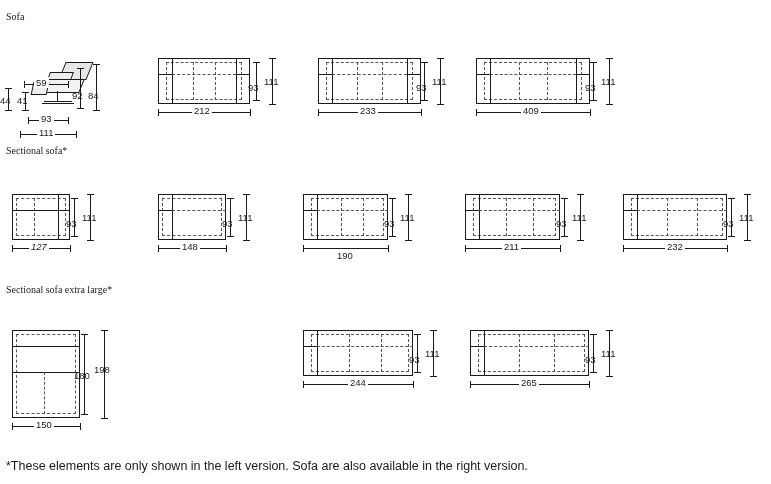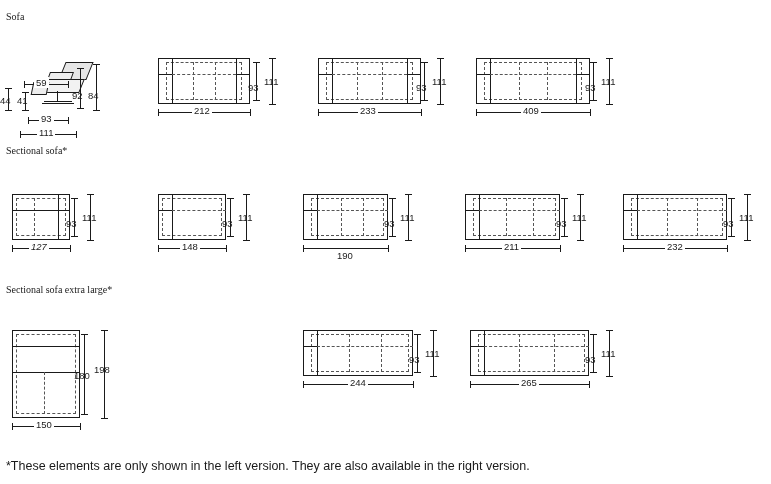--- a/index.html
+++ b/index.html
@@ -386,15 +386,15 @@
     <div class="dim-v" style="left:593px;top:334px;height:38px;"></div>
     <div class="tick-h" style="left:590px;top:334px;"></div>
     <div class="tick-h" style="left:590px;top:372px;"></div>
     <div class="dim-label-v" style="left:585px;top:354px;">93</div>
     <div class="dim-v" style="left:609px;top:330px;height:46px;"></div>
     <div class="tick-h" style="left:606px;top:330px;"></div>
     <div class="tick-h" style="left:606px;top:376px;"></div>
     <div class="dim-label-v" style="left:601px;top:348px;">111</div>
   </div>
 
-  <div class="abs footnote" style="left:6px;top:459px;">*These elements are only shown in the left version. They are also available in the right version.</div>
+  <div class="abs footnote" style="left:6px;top:459px;">*These elements are only shown in the left version. Sofa are also available in the right version.</div>
 
 </div>
 
 </body></html>

